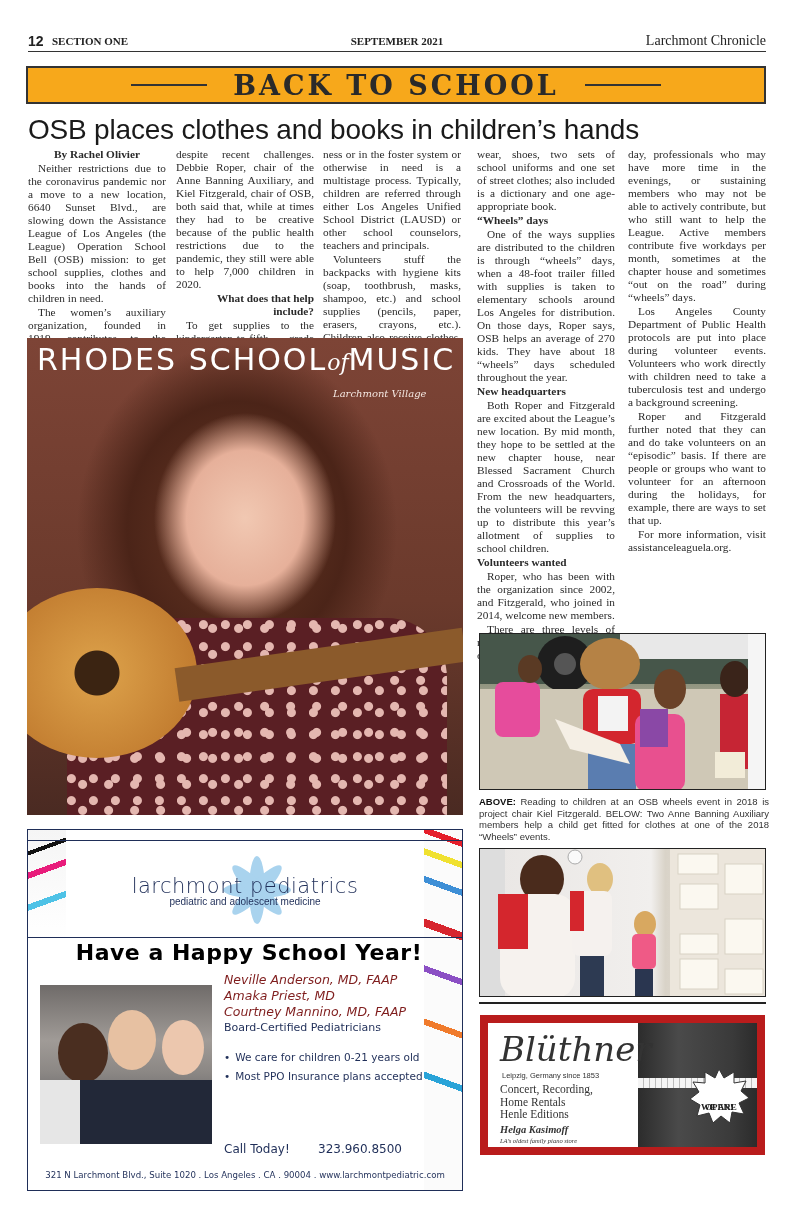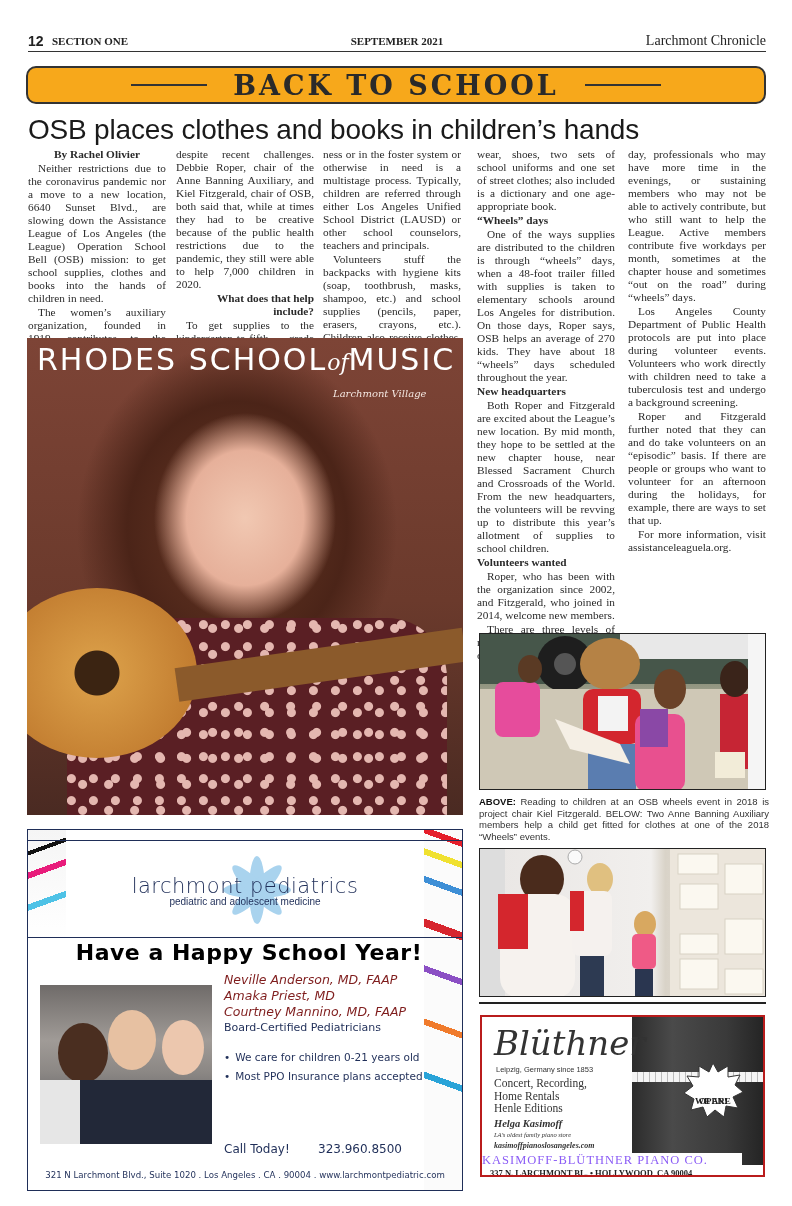--- a/index.html
+++ b/index.html
@@ -5,21 +5,21 @@
   *{box-sizing:border-box;margin:0;padding:0}
   html,body{width:792px;height:1206px;background:#fff;overflow:hidden}
   body{position:relative;font-family:"DejaVu Serif","Liberation Serif",serif;color:#222}
   .abs{position:absolute}
   
   .folio{top:32px;left:28px;width:738px;height:20px;border-bottom:1px solid #333;font-family:"Liberation Serif",serif;font-size:12.5px;font-weight:bold;color:#222}
   .folio .pg{position:absolute;left:0;top:1px;font-family:Liberation Sans, sans-serif;font-size:14px}
   .folio .sec{position:absolute;left:24px;top:3px;font-size:11px}
   .folio .date{position:absolute;left:0;width:100%;text-align:center;top:3px;font-size:11px}
   .folio .name{position:absolute;right:0;top:1px;font-weight:normal;font-size:14px}
-  .banner{top:66px;left:26px;width:740px;height:38px;background:#f7a81b;border:2px solid #333;border-radius:10px;display:flex;align-items:center;justify-content:center}
+  .banner{top:66px;left:26px;width:740px;height:38px;background:#f7a81b;border:2px solid #333;border-radius:0;display:flex;align-items:center;justify-content:center}
   .banner .rule{width:76px;height:2px;background:#333;margin:0 26px}
   .banner .txt{font-family:"DejaVu Serif",serif;font-weight:bold;font-size:27px;letter-spacing:3px;color:#2a2a2a}
   .headline{top:114px;left:28px;font-family:"Liberation Sans",sans-serif;font-size:28px;font-weight:normal;color:#1a1a1a;letter-spacing:-0.2px}
   
   .col{font-family:"Liberation Serif",serif;font-size:11.3px;line-height:13px;text-align:justify;color:#2a2a2a}
   .col p{text-indent:10px;margin-bottom:1px}
   .col .sub{text-align:left;font-weight:bold;text-indent:0}
   .col .byline{text-align:center;font-weight:bold;text-indent:0}
   
   .music{top:338px;left:27px;width:436px;height:477px;overflow:hidden;background:
@@ -65,21 +65,21 @@
   .peds .team{position:absolute;left:12px;top:155px;width:172px;height:159px;background:linear-gradient(180deg,#6f6b69 0,#a09b97 35%,#8b8784 55%,#3c3e48 100%);overflow:hidden}
   .peds .face{position:absolute;border-radius:50%}
   .supplies-l,.supplies-r{position:absolute;top:0;width:38px;height:362px}
   .supplies-l{left:0;background:
     linear-gradient(160deg,transparent 0 20px,#111 20px 24px,transparent 24px 40px,#e81c7b 40px 46px,transparent 46px 70px,#4ec2e6 70px 76px,transparent 76px),
     linear-gradient(180deg,#f5f5f5 0,#fff 30%,#fff 100%)}
   .supplies-r{right:0;background:
     linear-gradient(200deg,transparent 0 10px,#e51e2a 10px 16px,transparent 16px 30px,#f0e130 30px 36px,transparent 36px 56px,#3e8fd6 56px 62px,transparent 62px 96px,#d7252e 96px 104px,transparent 104px 140px,#8b4fc4 140px 146px,transparent 146px 190px,#f07b2c 190px 196px,transparent 196px 240px,#29a3d8 240px 246px,transparent 246px),
     #fbfbfb}
   
-  .piano{top:1015px;left:480px;width:285px;height:162px;border:2px solid #b91c1c;background:#fff;overflow:hidden}
+  .piano{top:1015px;left:480px;width:285px;height:140px;border:8px solid #b91c1c;background:#fff;overflow:hidden}
   .piano .inst{position:absolute;left:150px;top:-2px;width:135px;height:150px;background:linear-gradient(90deg,#2c2c2c 0,#4a4a4a 30%,#3a3a3a 70%,#222 100%)}
   .piano .keys{position:absolute;left:150px;top:55px;width:135px;height:10px;background:repeating-linear-gradient(90deg,#f4f4f4 0 5px,#bbb 5px 6px)}
   .piano .brand{position:absolute;left:12px;top:6px;font-family:"DejaVu Serif",serif;font-style:italic;font-size:34px;color:#333}
   .piano .since{position:absolute;left:14px;top:48px;font-family:"Liberation Sans",sans-serif;font-size:7.5px;color:#333}
   .piano .serv{position:absolute;left:12px;top:60px;font-family:"Liberation Serif",serif;font-size:11.5px;line-height:12.5px;color:#333}
   .piano .owner{position:absolute;left:12px;top:101px;font-family:"Liberation Serif",serif;font-style:italic;font-weight:bold;font-size:10.5px;color:#333}
   .piano .oldest{position:absolute;left:12px;top:114px;font-family:"Liberation Serif",serif;font-style:italic;font-size:6.5px;color:#333}
   .piano .web{position:absolute;left:12px;top:124px;font-family:"Liberation Serif",serif;font-style:italic;font-weight:bold;font-size:8px;color:#333}
   .piano .co{position:absolute;left:0;width:260px;text-align:left;top:136px;font-family:"Liberation Serif",serif;font-size:12.5px;letter-spacing:1px;color:#8b5cf6;background:#fff}
   .piano .street{position:absolute;left:8px;top:151px;font-family:"Liberation Serif",serif;font-weight:bold;font-size:8.5px;color:#222;background:#fff}

